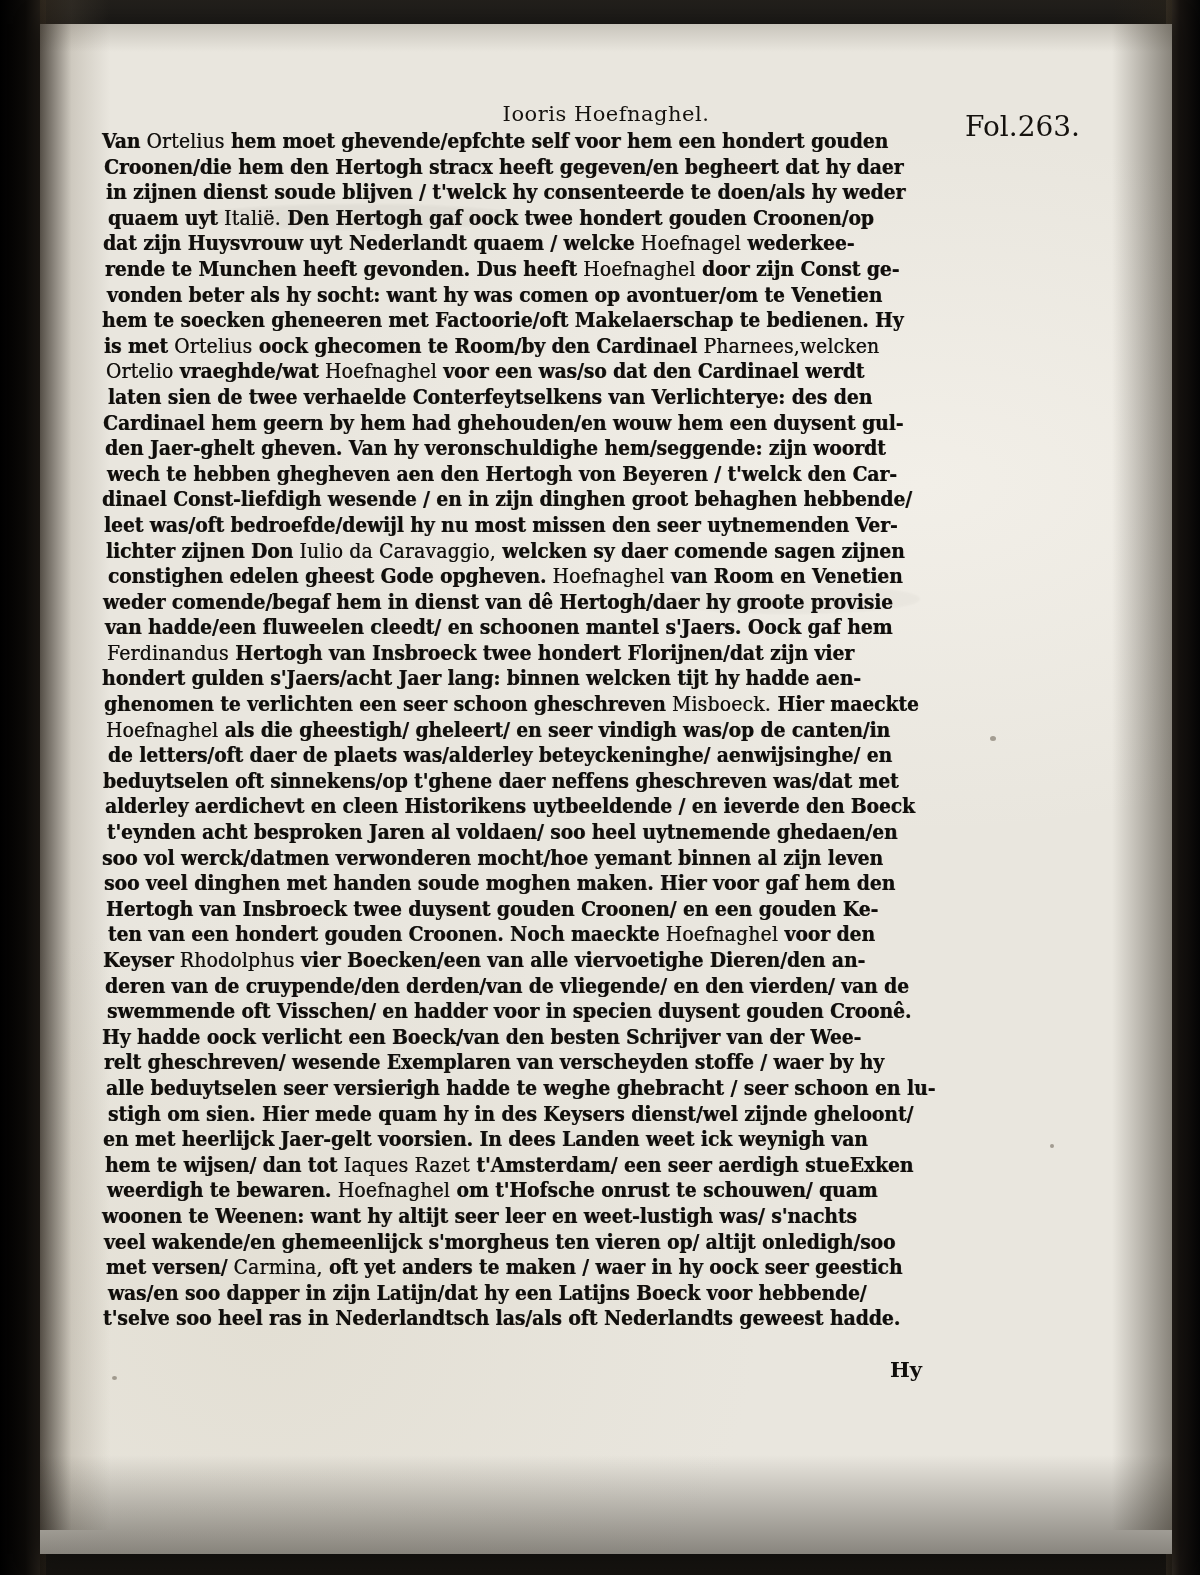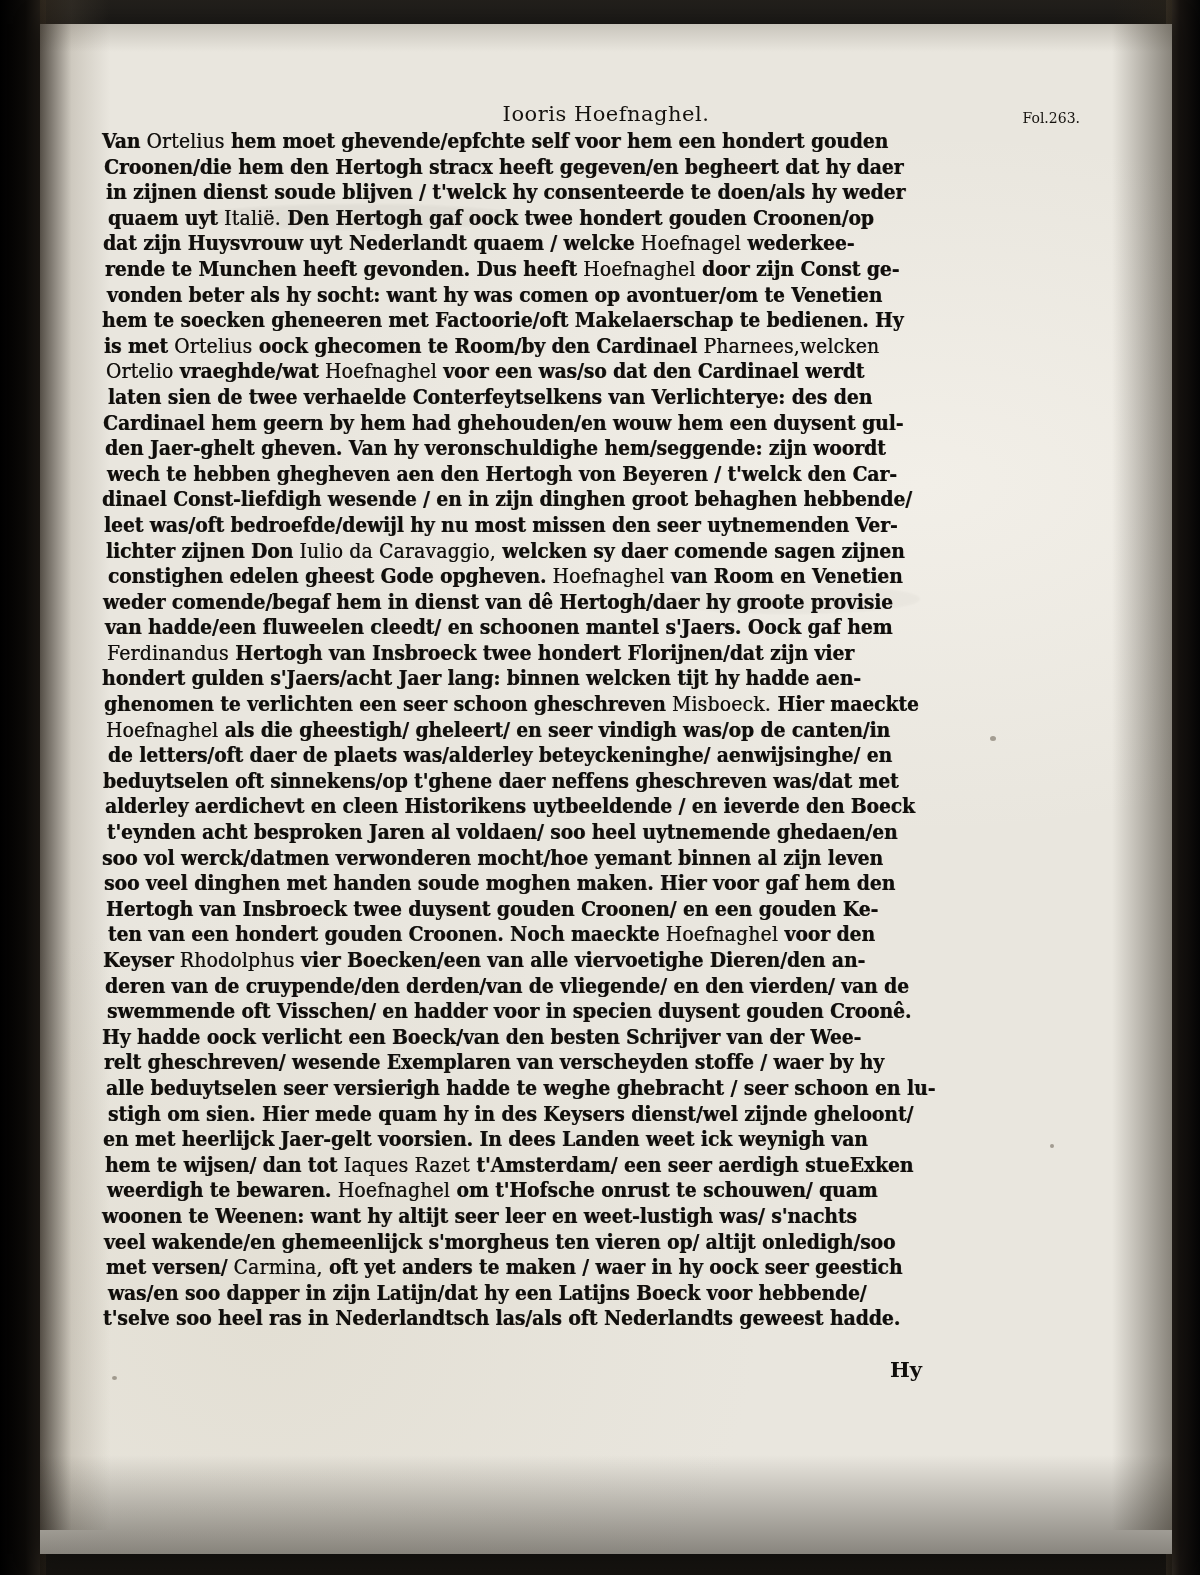--- a/index.html
+++ b/index.html
@@ -87,21 +87,21 @@
     font-family: "DejaVu Serif", serif;
     font-size: 21px;
     color: #15120e;
     letter-spacing: .5px;
   }
   .folio {
     position: absolute;
     top: 86px;
     right: 92px;
     font-family: "DejaVu Serif", serif;
-    font-size: 14px;
+    font-size: 28px;
     color: #15120e;
   }
 
   .textblock {
     position: absolute;
     left: 65px;
     top: 104px;
     width: 830px;
   }
   .line {

